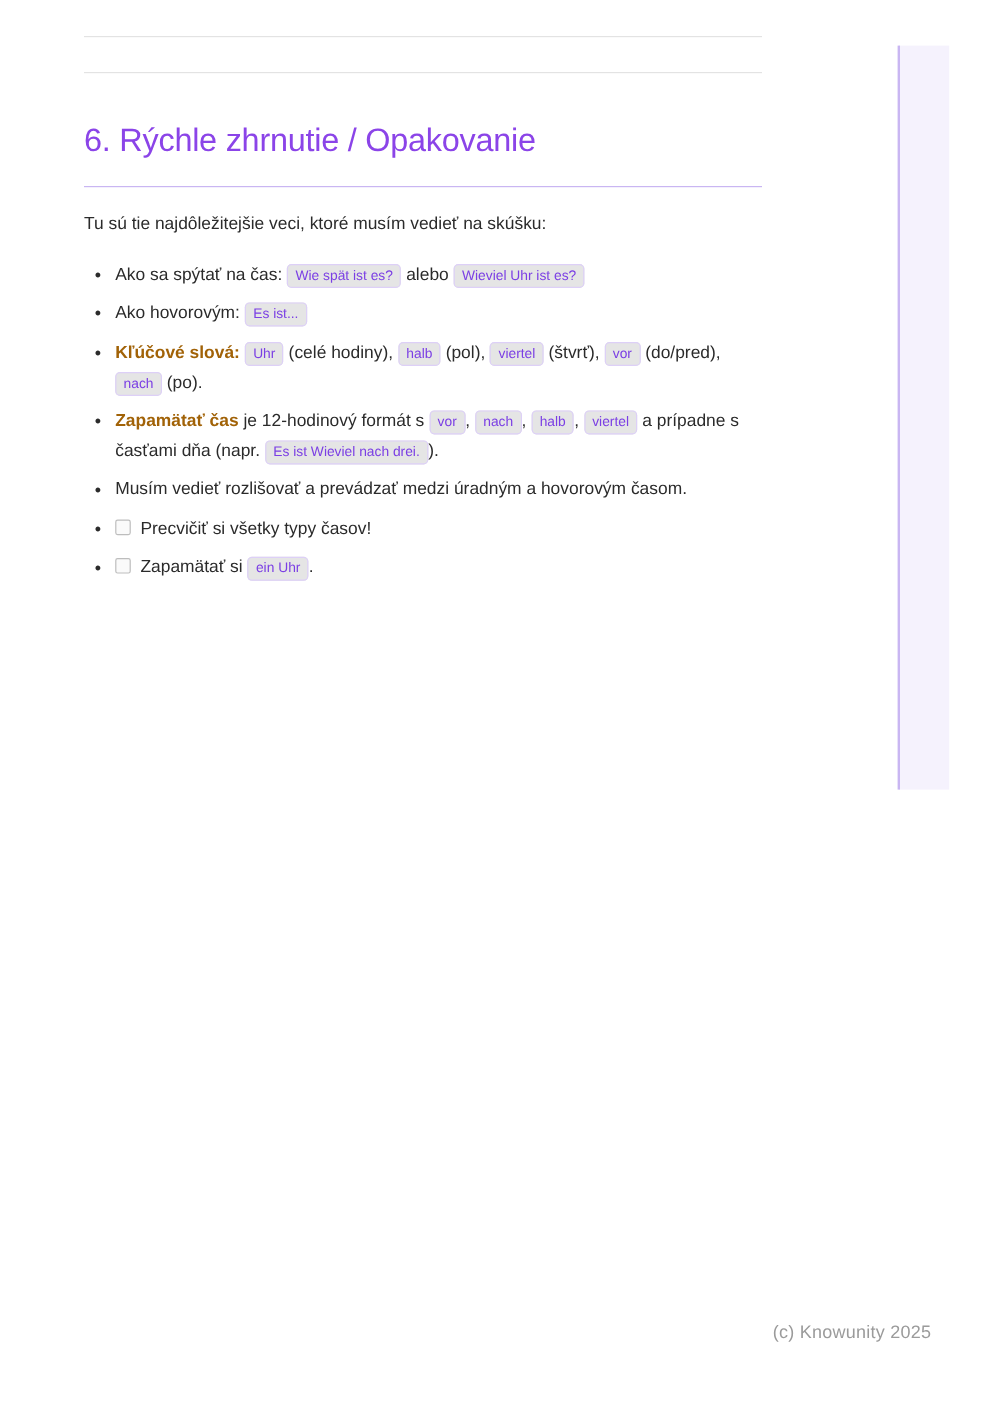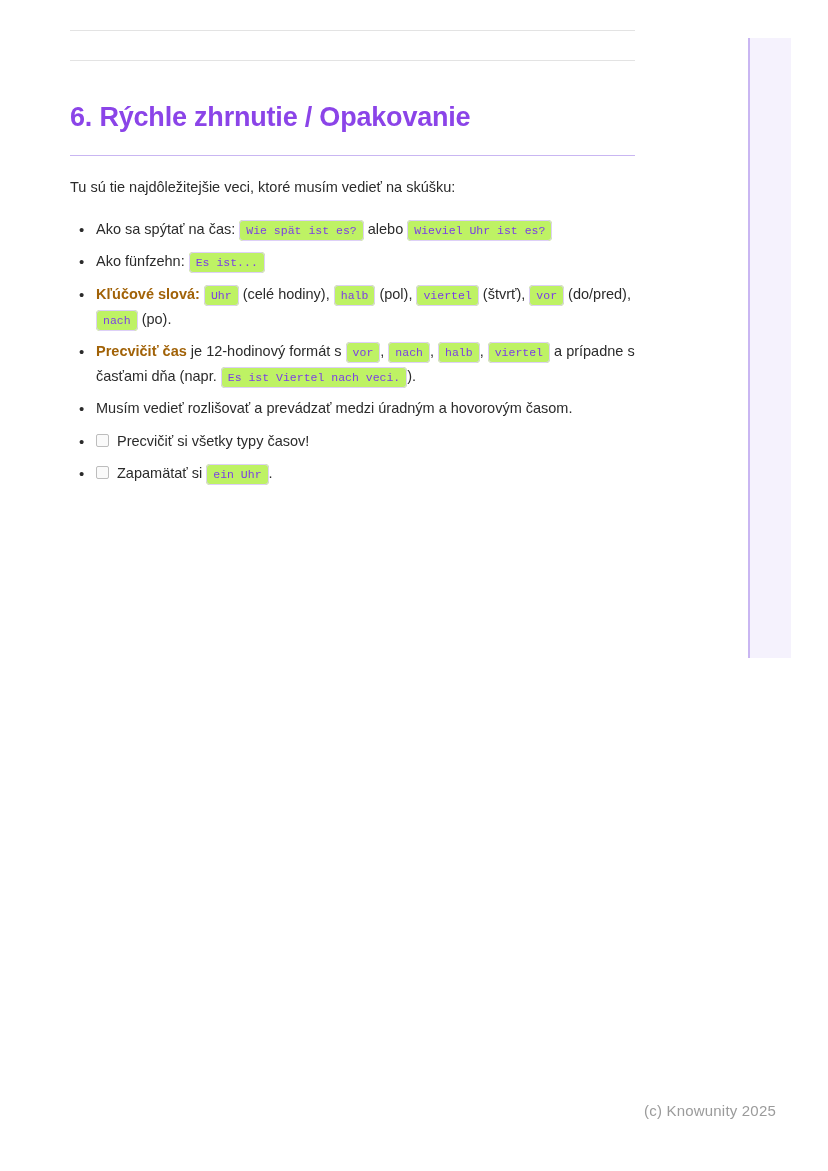--- a/index.html
+++ b/index.html
@@ -49,21 +49,21 @@
     height: 1px;
     background: #e3e3e3;
     margin: 0 0 0 0;
   }
   .rule-top.second {
     margin-top: 29px;
   }
   h1.section-title {
     font-size: 27px;
     line-height: 1.2;
-    font-weight: bold;
+    font-weight: normal;
     color: #8b44e8;
     margin: 40px 0 0 0;
     letter-spacing: -0.2px;
   }
   .title-underline {
     height: 1px;
     background: #c9b6f2;
     margin-top: 22px;
   }
   p.intro {
@@ -88,23 +88,23 @@
   ul.checklist > li::before {
     content: "•";
     position: absolute;
     left: 9px;
     top: 0;
     color: #2b2b2b;
     font-size: 15px;
     line-height: 1.74;
   }
   code.kw {
-    font-family: Liberation Mono, monospace;
+    font-family: Liberation Sans, sans-serif;
     font-size: 11.5px;
-    background: #bef264;
+    background: #e5e5e5;
     border: 1px solid #ddd0f7;
     border-radius: 4px;
     color: #7b3fe4;
     padding: 3px 6px 3px 6px;
     white-space: nowrap;
     line-height: 1.2;
   }
   b, strong {
     font-weight: bold;
     color: #a16207;
@@ -141,23 +141,23 @@
     <div class="rule-top"></div>
     <div class="rule-top second"></div>
 
     <h1 class="section-title">6. Rýchle zhrnutie / Opakovanie</h1>
     <div class="title-underline"></div>
 
     <p class="intro">Tu sú tie najdôležitejšie veci, ktoré musím vedieť na skúšku:</p>
 
     <ul class="checklist" id="summary-list">
         <li id="item-ask-time"><span>Ako sa spýtať na čas: </span><code class="kw">Wie spät ist es?</code><span> alebo </span><code class="kw">Wieviel Uhr ist es?</code></li>
-        <li id="item-answer-time"><span>Ako fünfzehn: </span><code class="kw">Es ist...</code></li>
+        <li id="item-answer-time"><span>Ako hovorovým: </span><code class="kw">Es ist...</code></li>
         <li id="item-keywords"><strong>Kľúčové slová:</strong><span> </span><code class="kw">Uhr</code><span> (celé hodiny), </span><code class="kw">halb</code><span> (pol), </span><code class="kw">viertel</code><span> (štvrť), </span><code class="kw">vor</code><span> (do/pred), </span><code class="kw">nach</code><span> (po).</span></li>
-        <li id="item-colloquial-time"><strong>Precvičiť čas</strong><span> je 12-hodinový formát s </span><code class="kw">vor</code><span>, </span><code class="kw">nach</code><span>, </span><code class="kw">halb</code><span>, </span><code class="kw">viertel</code><span> a prípadne s časťami dňa (napr. </span><code class="kw">Es ist Viertel nach veci.</code><span>).</span></li>
+        <li id="item-colloquial-time"><strong>Zapamätať čas</strong><span> je 12-hodinový formát s </span><code class="kw">vor</code><span>, </span><code class="kw">nach</code><span>, </span><code class="kw">halb</code><span>, </span><code class="kw">viertel</code><span> a prípadne s časťami dňa (napr. </span><code class="kw">Es ist Wieviel nach drei.</code><span>).</span></li>
         <li id="item-distinguish"><span>Musím vedieť rozlišovať a prevádzať medzi úradným a hovorovým časom.</span></li>
         <li id="item-practice-all"><span class="cbox"></span><span>Precvičiť si všetky typy časov!</span></li>
         <li id="item-remember-ein-uhr"><span class="cbox"></span><span>Zapamätať si </span><code class="kw">ein Uhr</code><span>.</span></li>
       </ul>
 
   </div>
 
   <div class="footer">(c) Knowunity 2025</div>
 
 </div>

